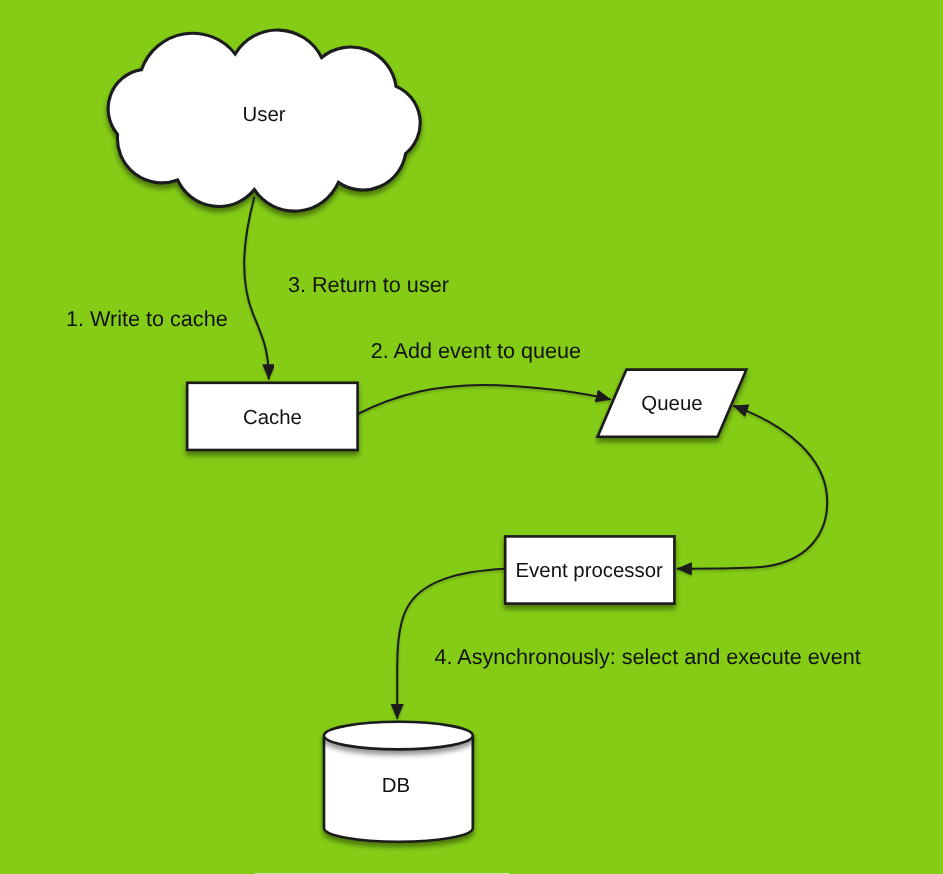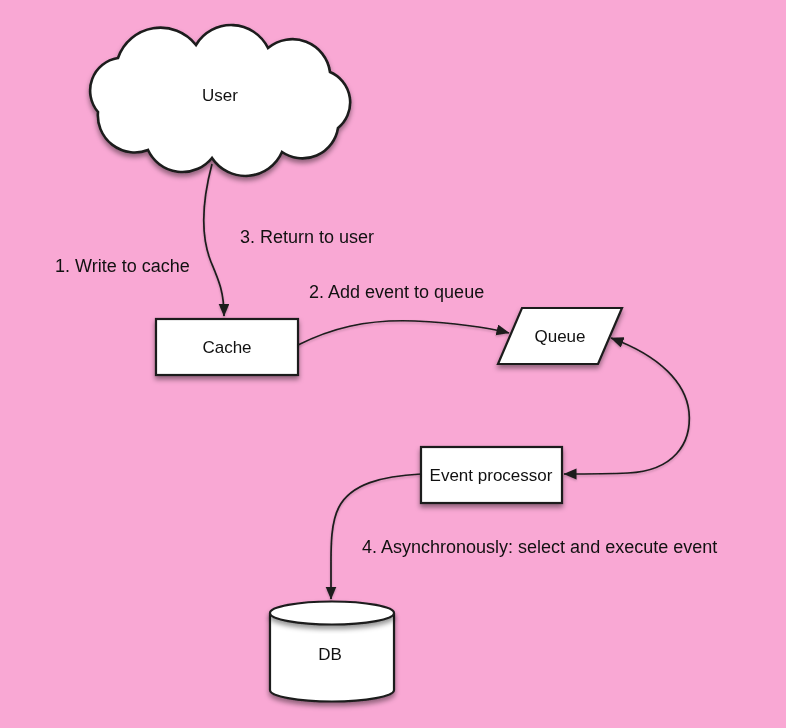--- a/index.html
+++ b/index.html
@@ -8,21 +8,21 @@
     background: #ffffff;
     width: 786px;
     height: 728px;
     overflow: hidden;
     font-family: "Liberation Sans", sans-serif;
   }
   .canvas {
     position: relative;
     width: 786px;
     height: 728px;
-    background: #f9a8d4;
+    background: #84cc16;
   }
   svg { display: block; }
   .shape {
     fill: #ffffff;
     stroke: #1c1c1c;
     stroke-width: 2.2;
     filter: url(#shapeShadow);
   }
   .cloud { stroke-width: 2.6; }
   .connector {

